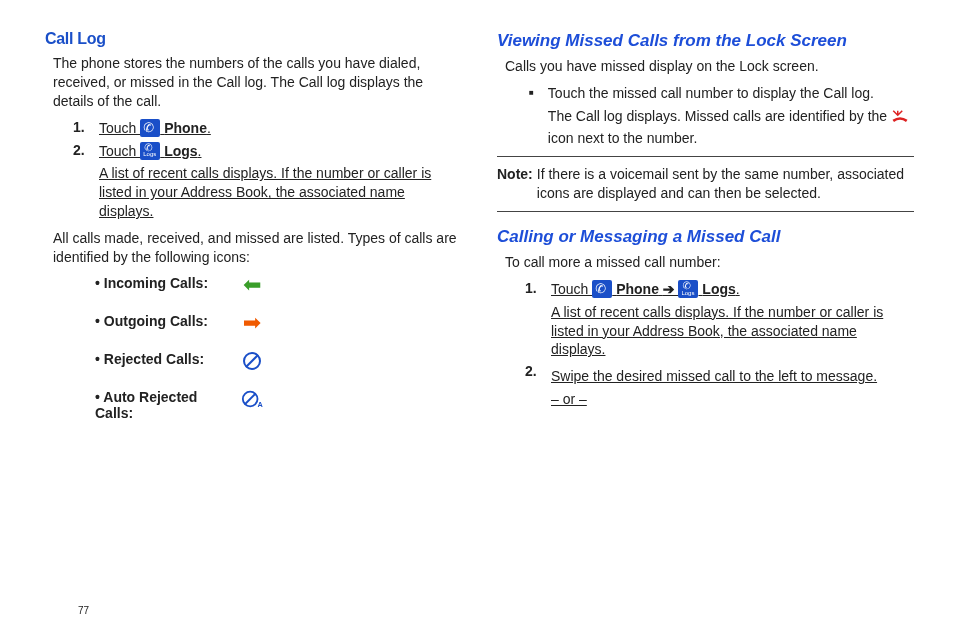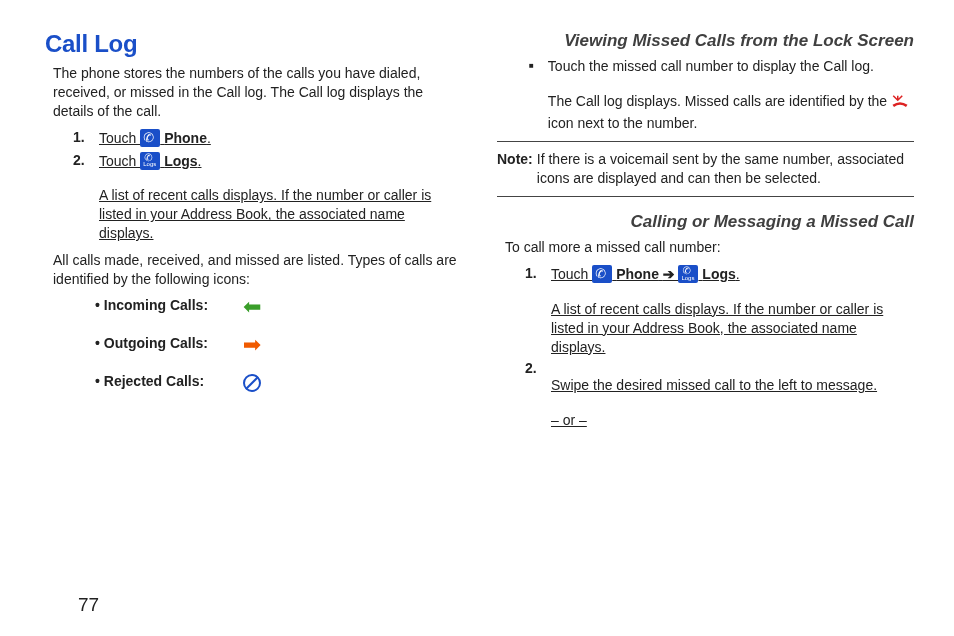--- a/index.html
+++ b/index.html
@@ -21,33 +21,32 @@
       gap: 35px;
       height: 560px;
     }
     .col {
       flex: 1;
     }
     .h1 {
       color: #1a4fc8;
       font-family: Arial, sans-serif;
       font-weight: 800;
-      font-size: 24px;
+      font-size: 16px;
       margin-bottom: 6px;
       letter-spacing: -0.3px;
     }
     .h2 {
-      color: #404040;
+      color: #1d4ed8;
       font-family: Arial, sans-serif;
       font-weight: 800;
       font-style: italic;
       font-size: 17px;
       margin-bottom: 6px;
       line-height: 1.25;
-      text-align: right;
     }
     .para {
       margin-bottom: 8px;
       line-height: 1.35;
       margin-left: 8px;
     }
     .list {
       list-style: none;
       margin-left: 28px;
       margin-bottom: 8px;
@@ -61,21 +60,21 @@
     .list-num {
       font-weight: bold;
       min-width: 18px;
     }
     .list-body {
       flex: 1;
       line-height: 1.35;
       text-decoration: underline;
     }
     .sub-para {
-      margin-top: 16px;
+      margin-top: 4px;
     }
     .inline-icon {
       display: inline-block;
       vertical-align: -4px;
       width: 20px;
       height: 18px;
       border-radius: 2px;
     }
     .phone-icon-bg {
       background: #1a4fc8;
@@ -189,21 +188,21 @@
     .arrow-sep {
       font-weight: bold;
     }
     .italic {
       font-style: italic;
     }
     .page-num {
       position: absolute;
       bottom: 20px;
       left: 78px;
-      font-size: 19px;
+      font-size: 10px;
     }
   </style>
 </head>
 <body>
 
 <div class="columns">
 
   <div class="col">
     <div class="h1">Call Log</div>
     <div class="para">The phone stores the numbers of the calls you have dialed, received, or missed in the Call log. The Call log displays the details of the call.</div>
@@ -245,25 +244,36 @@
       </div>
       <div class="icon-row">
         <span class="icon-label"><span>Rejected Calls</span>:</span>
         <span class="icon-cell">
           <svg class="rejected-svg" viewBox="0 0 20 20">
             <circle cx="10" cy="10" r="8" stroke="#1a4fc8" stroke-width="2" fill="none"></circle>
             <line x1="4" y1="16" x2="16" y2="4" stroke="#1a4fc8" stroke-width="2"></line>
           </svg>
         </span>
       </div>
+      <div class="icon-row">
+        <span class="icon-label"><span>Auto Rejected Calls</span>:</span>
+        <span class="icon-cell">
+          <svg class="autoreject-svg" viewBox="0 0 24 20">
+            <circle cx="10" cy="10" r="8" stroke="#1a4fc8" stroke-width="2" fill="none"></circle>
+            <line x1="4" y1="16" x2="16" y2="4" stroke="#1a4fc8" stroke-width="2"></line>
+            <text x="18" y="19" font-size="8" fill="#1a4fc8" font-weight="bold">A</text>
+          </svg>
+        </span>
+      </div>
     </div>
   </div>
 
   <div class="col">
     <div class="h2">Viewing Missed Calls from the Lock Screen</div>
+    <div class="para">Calls you have missed display on the Lock screen.</div>
 
     <ul class="square-bullet">
       <li>
         <span class="sq">■</span>
         <span>
           <span>Touch the missed call number to display the Call log.</span>
           <div class="sub-para">
             <span>The Call log displays. Missed calls are identified by the </span>
             <span class="missed-inline">
               <svg width="18" height="16" viewBox="0 0 24 20">

